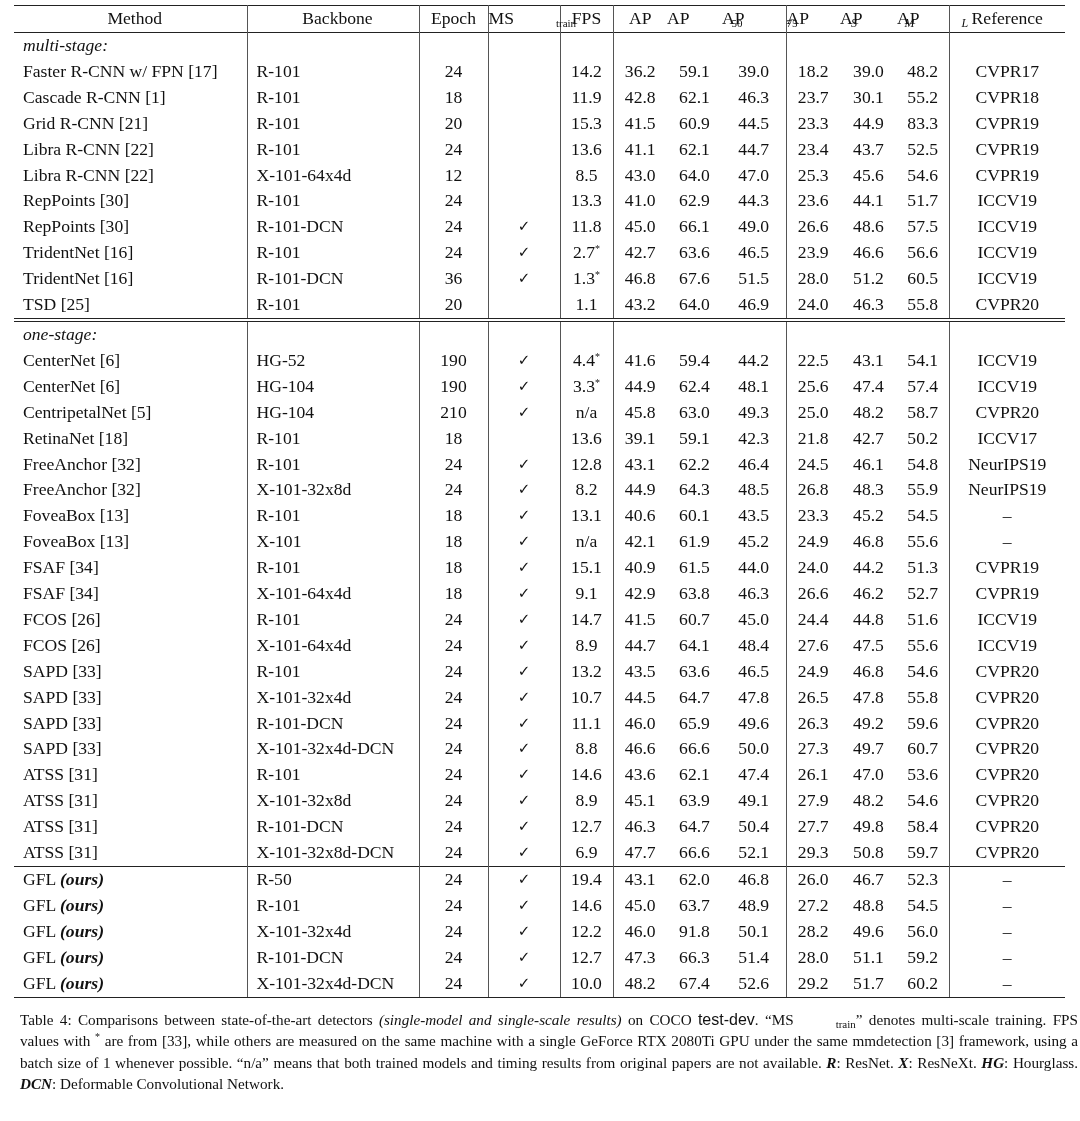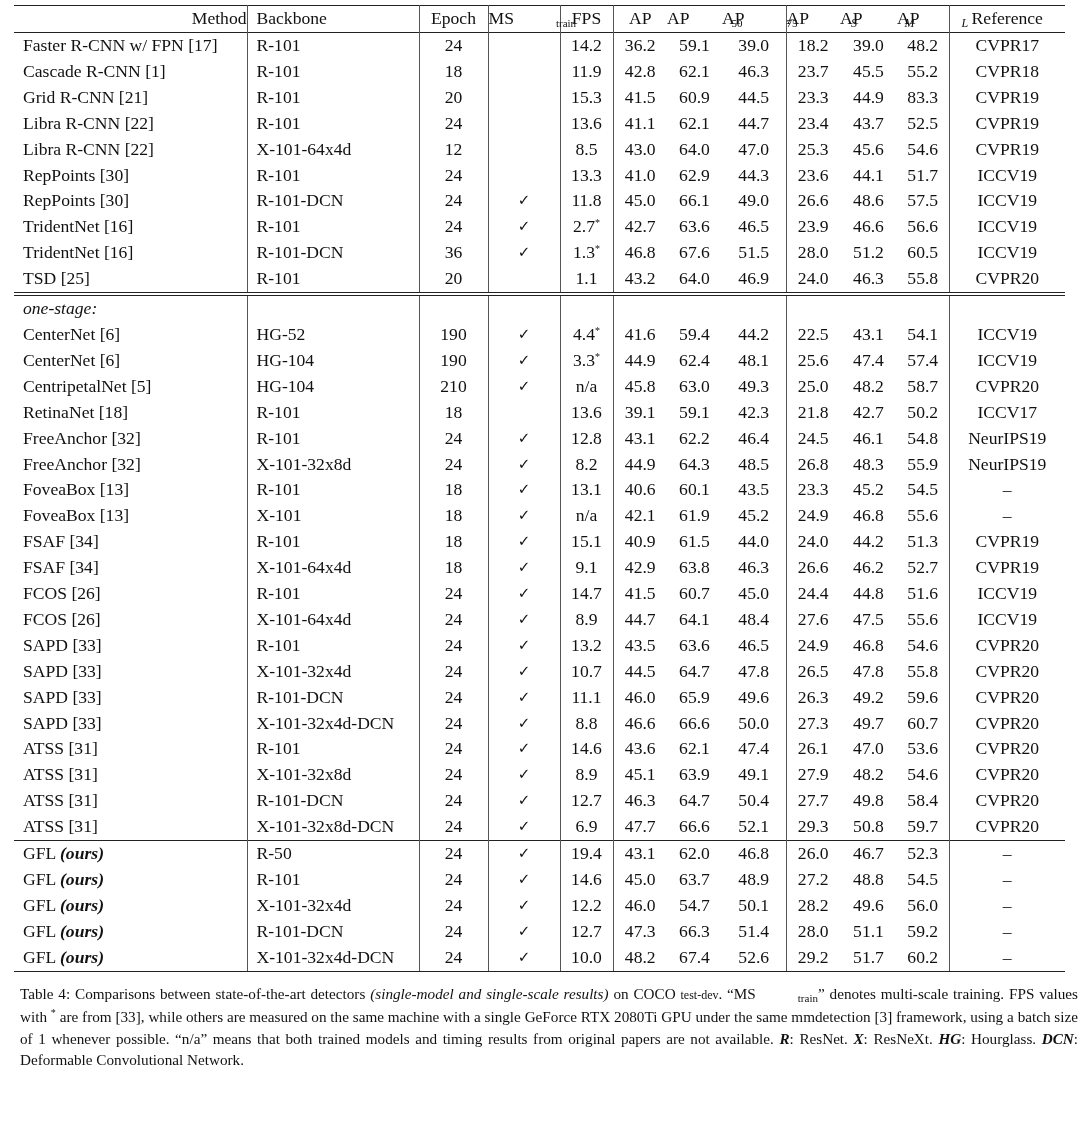--- a/index.html
+++ b/index.html
@@ -33,21 +33,21 @@
   sub.it { font-style: italic; font-size: 12px; }
   sup { font-size: 10px; vertical-align: 6px; line-height: 0; }
   b { font-weight: bold; font-style: italic; }
   .cap {
     margin: 11px 14px 0 6px;
     font-size: 15.2px;
     line-height: 21.5px;
     text-align: justify;
     width: 1058px;
   }
-  .cap .mono { font-family: Liberation Serif, serif; font-size: 12px; }
+  .cap .mono { font-family: Liberation Sans, sans-serif; font-size: 16px; }
   .cap i { font-style: italic; }
   .check { font-family: "DejaVu Sans", sans-serif; font-size: 15px; }
 </style>
 </head>
 <body>
 
 <div class="wrap">
   <table class="res">
     <colgroup>
       <col style="width:233px">
@@ -58,35 +58,49 @@
         <col style="width:54px">
         <col style="width:55px">
         <col style="width:64px">
       <col style="width:54px">
         <col style="width:57px">
         <col style="width:52px">
         <col style="width:116px">
     </colgroup>
     <thead>
       <tr>
-        <th style="text-align:right">Method</th>
-        <th class="vl" style="text-align:left">Backbone</th>
+        <th style="text-align:center">Method</th>
+        <th class="vl" style="text-align:center">Backbone</th>
         <th class="vl c">Epoch</th>
         <th class="vl c"><span>MS</span><sub>train</sub></th>
         <th class="vl c">FPS</th>
         <th class="vl c">AP</th>
         <th class="c"><span>AP</span><sub>50</sub></th>
         <th class="c"><span>AP</span><sub>75</sub></th>
         <th class="vl c"><span>AP</span><sub class="it">S</sub></th>
         <th class="c"><span>AP</span><sub class="it">M</sub></th>
         <th class="c"><span>AP</span><sub class="it">L</sub></th>
         <th class="vl c">Reference</th>
       </tr>
     </thead>
     <tbody id="tb-multi">
+      <tr class="grp">
+        <td>multi-stage:</td>
+        <td class="vl"></td>
+          <td class="vl"></td>
+          <td class="vl"></td>
+          <td class="vl"></td>
+          <td class="vl"></td>
+          <td></td>
+          <td></td>
+          <td class="vl"></td>
+          <td></td>
+          <td></td>
+          <td class="vl"></td>
+      </tr>
     <tr>
           <td><span>Faster R-CNN w/ FPN [17]</span></td>
           <td class="vl">R-101</td>
           <td class="vl c">24</td>
           <td class="vl c check"></td>
           <td class="vl c"><span>14.2</span></td>
           <td class="vl c">36.2</td>
           <td class="c">59.1</td>
           <td class="c">39.0</td>
           <td class="vl c">18.2</td>
@@ -97,21 +111,21 @@
         <tr>
           <td><span>Cascade R-CNN [1]</span></td>
           <td class="vl">R-101</td>
           <td class="vl c">18</td>
           <td class="vl c check"></td>
           <td class="vl c"><span>11.9</span></td>
           <td class="vl c">42.8</td>
           <td class="c">62.1</td>
           <td class="c">46.3</td>
           <td class="vl c">23.7</td>
-          <td class="c">45.5</td>
+          <td class="c">30.1</td>
           <td class="c">55.2</td>
           <td class="vl c">CVPR18</td>
         </tr>
         <tr>
           <td><span>Grid R-CNN [21]</span></td>
           <td class="vl">R-101</td>
           <td class="vl c">20</td>
           <td class="vl c check"></td>
           <td class="vl c"><span>15.3</span></td>
           <td class="vl c">41.5</td>
@@ -546,21 +560,21 @@
           <td class="c">54.5</td>
           <td class="vl c">–</td>
         </tr>
         <tr>
           <td><span>GFL</span> <b>(ours)</b></td>
           <td class="vl">X-101-32x4d</td>
           <td class="vl c">24</td>
           <td class="vl c check">✓</td>
           <td class="vl c"><span>12.2</span></td>
           <td class="vl c">46.0</td>
-          <td class="c">54.7</td>
+          <td class="c">91.8</td>
           <td class="c">50.1</td>
           <td class="vl c">28.2</td>
           <td class="c">49.6</td>
           <td class="c">56.0</td>
           <td class="vl c">–</td>
         </tr>
         <tr>
           <td><span>GFL</span> <b>(ours)</b></td>
           <td class="vl">R-101-DCN</td>
           <td class="vl c">24</td>

